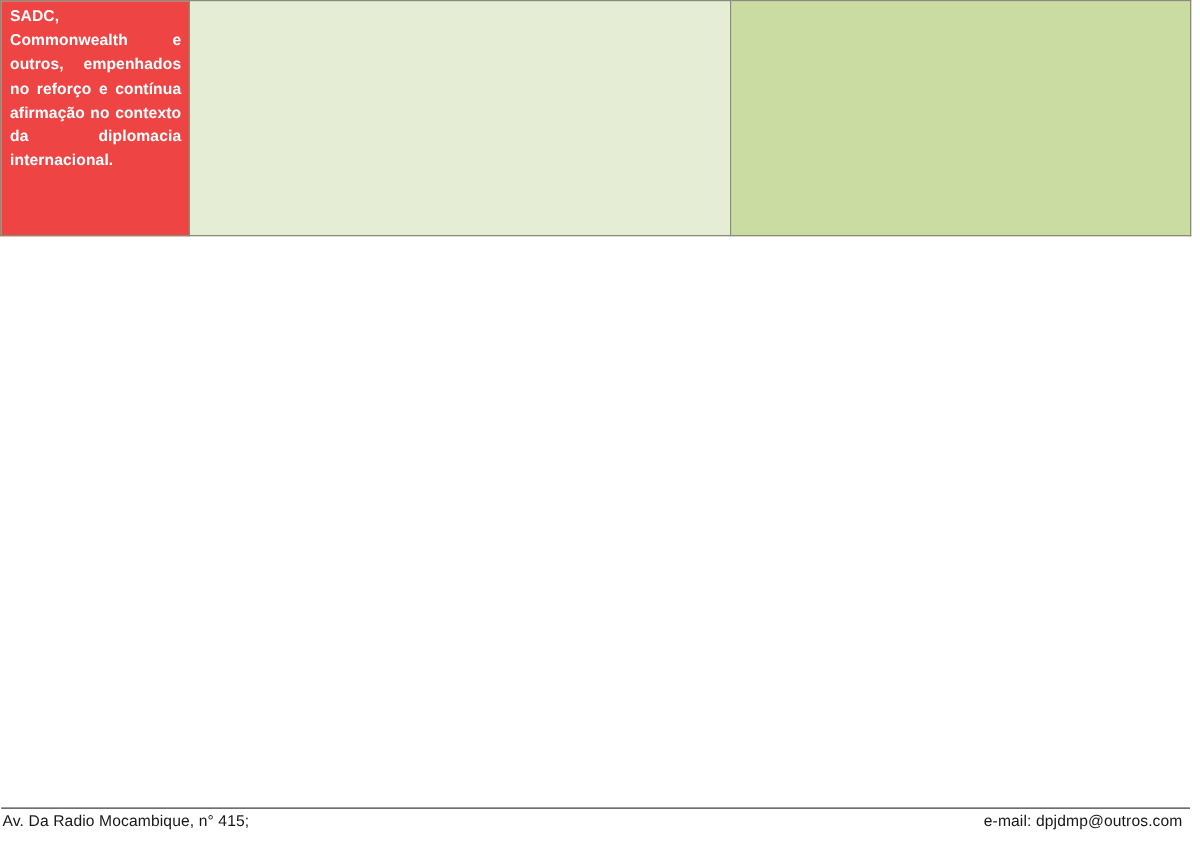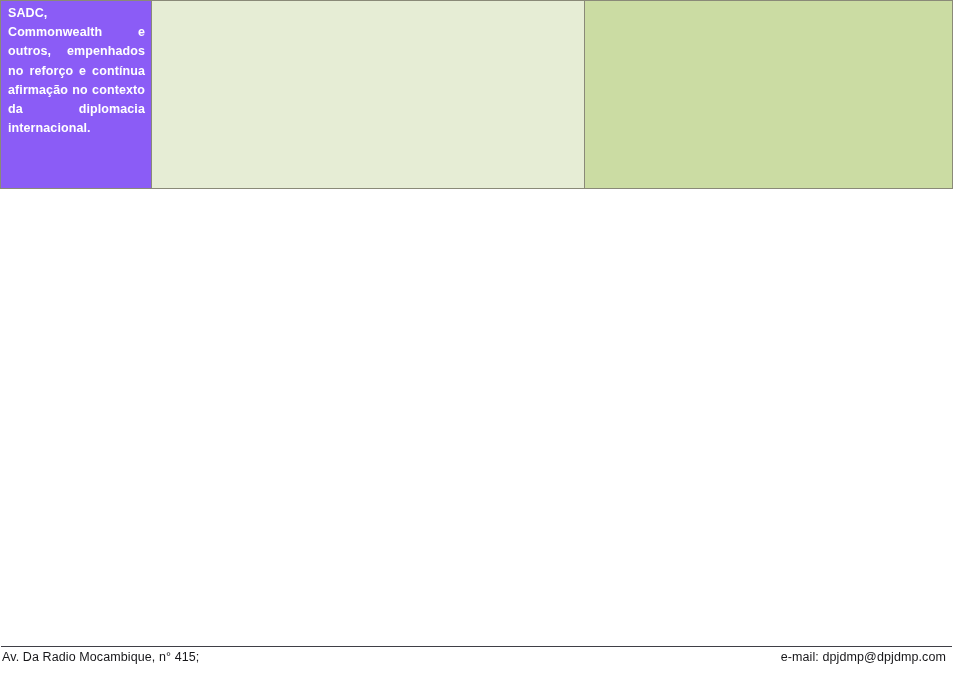--- a/index.html
+++ b/index.html
@@ -36,21 +36,21 @@
   #info-table td {
     vertical-align: top;
     padding: 0;
     border: 1px solid #8a8a78;
     height: 188px;
     box-sizing: border-box;
   }
 
   td.cell-accent {
     width: 151px;
-    background: #8b5cf6;
+    background: #ef4444;
   }
   td.cell-pale {
     width: 433px;
     background: #e6edd5;
   }
   td.cell-mid {
     width: 368px;
     background: #cbdca3;
   }
 
@@ -135,17 +135,17 @@
         </td>
 
       </tr>
     </tbody>
   </table>
 
   <div id="footer">
     <div id="footer-rule"></div>
     <div id="footer-row">
       <span id="footer-address">Av. Da Radio Mocambique, n° 415;</span>
-      <span id="footer-email">e-mail: dpjdmp@dpjdmp.com</span>
+      <span id="footer-email">e-mail: dpjdmp@outros.com</span>
     </div>
   </div>
 
 </div>
 
 </body></html>

